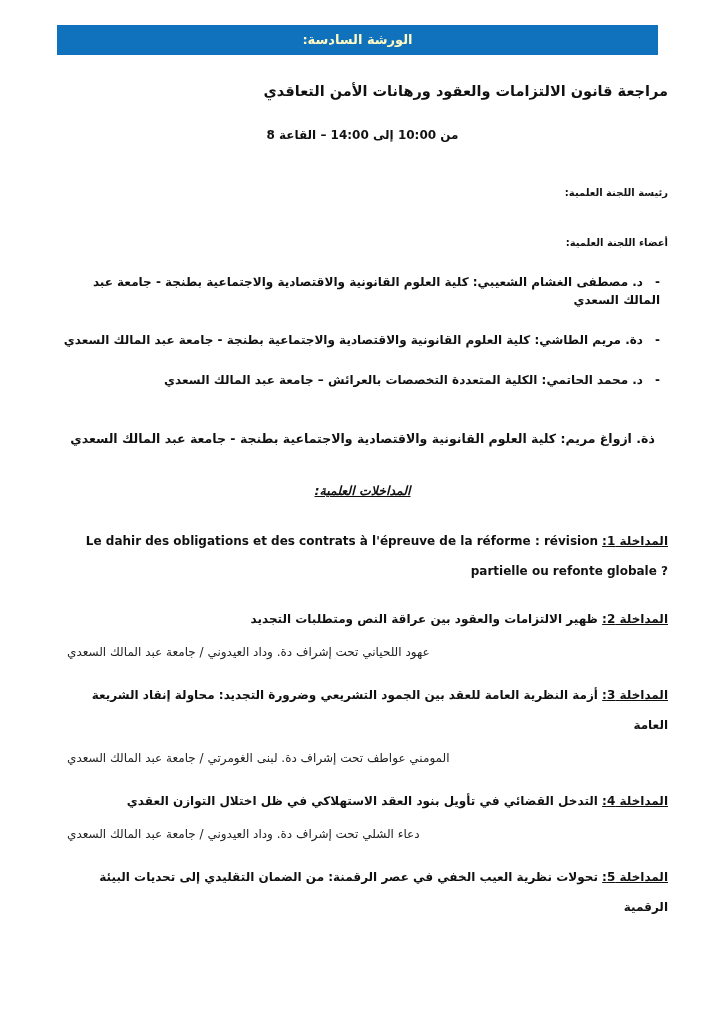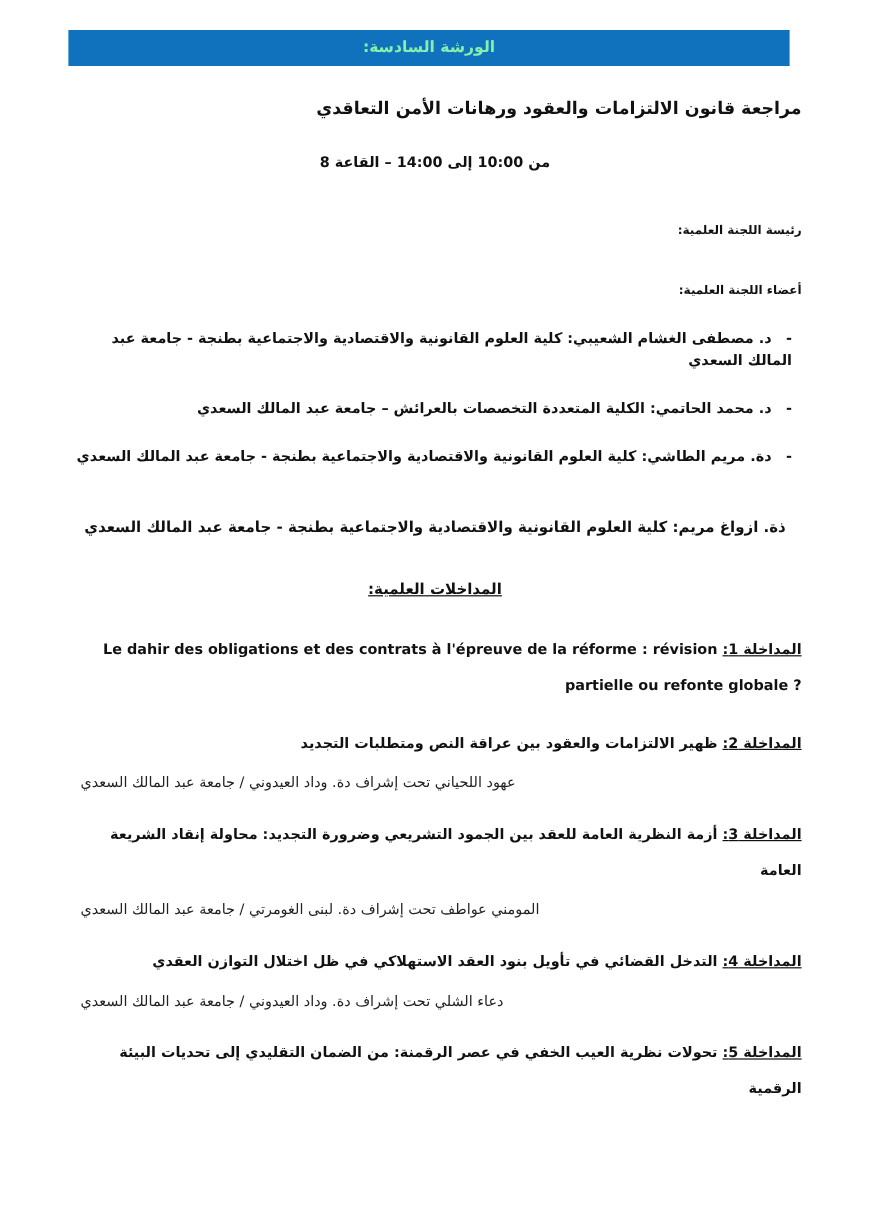--- a/index.html
+++ b/index.html
@@ -13,21 +13,21 @@
     font-family:"DejaVu Sans", sans-serif;
     color:#111111;
     box-sizing:border-box;
     padding:0 57px;
   }
   .banner{
     margin:25px 10px 0 0;
     height:30px;
     line-height:30px;
     background:#1072BC;
-    color:#86efac;
+    color:#fef9c3;
     text-align:center;
     font-size:13px;
     font-weight:bold;
   }
   .doc-title{
     margin-top:26px;
     text-align:right;
     font-size:14.5px;
     font-weight:bold;
     line-height:20px;
@@ -72,20 +72,21 @@
     margin-left:12px;
     font-weight:bold;
   }
   .h-center{
     margin-top:32px;
     text-align:center;
     font-size:12.5px;
     font-weight:bold;
     text-decoration:underline;
     line-height:20px;
+    font-style:italic;
   }
   .intervention-title{
     margin-top:18px;
     text-align:right;
     font-size:12px;
     font-weight:bold;
     line-height:30px;
   }
   .intervention-title .label{
     text-decoration:underline;
@@ -111,22 +112,22 @@
 
   <div class="doc-title">مراجعة قانون الالتزامات والعقود ورهانات الأمن التعاقدي</div>
 
   <div class="schedule">من 10:00 إلى 14:00 – القاعة 8</div>
 
   <div class="h-right">رئيسة اللجنة العلمية:</div>
 
   <div class="h-right tight">أعضاء اللجنة العلمية:</div>
   <ul class="members">
     <li>د. مصطفى الغشام الشعيبي: كلية العلوم القانونية والاقتصادية والاجتماعية بطنجة - جامعة عبد المالك السعدي</li>
+    <li>دة. مريم الطاشي: كلية العلوم القانونية والاقتصادية والاجتماعية بطنجة - جامعة عبد المالك السعدي</li>
     <li>د. محمد الحاتمي: الكلية المتعددة التخصصات بالعرائش – جامعة عبد المالك السعدي</li>
-    <li>دة. مريم الطاشي: كلية العلوم القانونية والاقتصادية والاجتماعية بطنجة - جامعة عبد المالك السعدي</li>
   </ul>
 
   <div class="person-line" style="margin-top:40px;">ذة. ازواغ مريم: كلية العلوم القانونية والاقتصادية والاجتماعية بطنجة - جامعة عبد المالك السعدي</div>
 
   <div class="h-center">المداخلات العلمية:</div>
 
   <div class="intervention-title first-block">
     <span class="label">المداخلة 1:</span>
     <span dir="ltr">Le dahir des obligations et des contrats à l'épreuve de la réforme : révision partielle ou refonte globale ?</span>
   </div>

